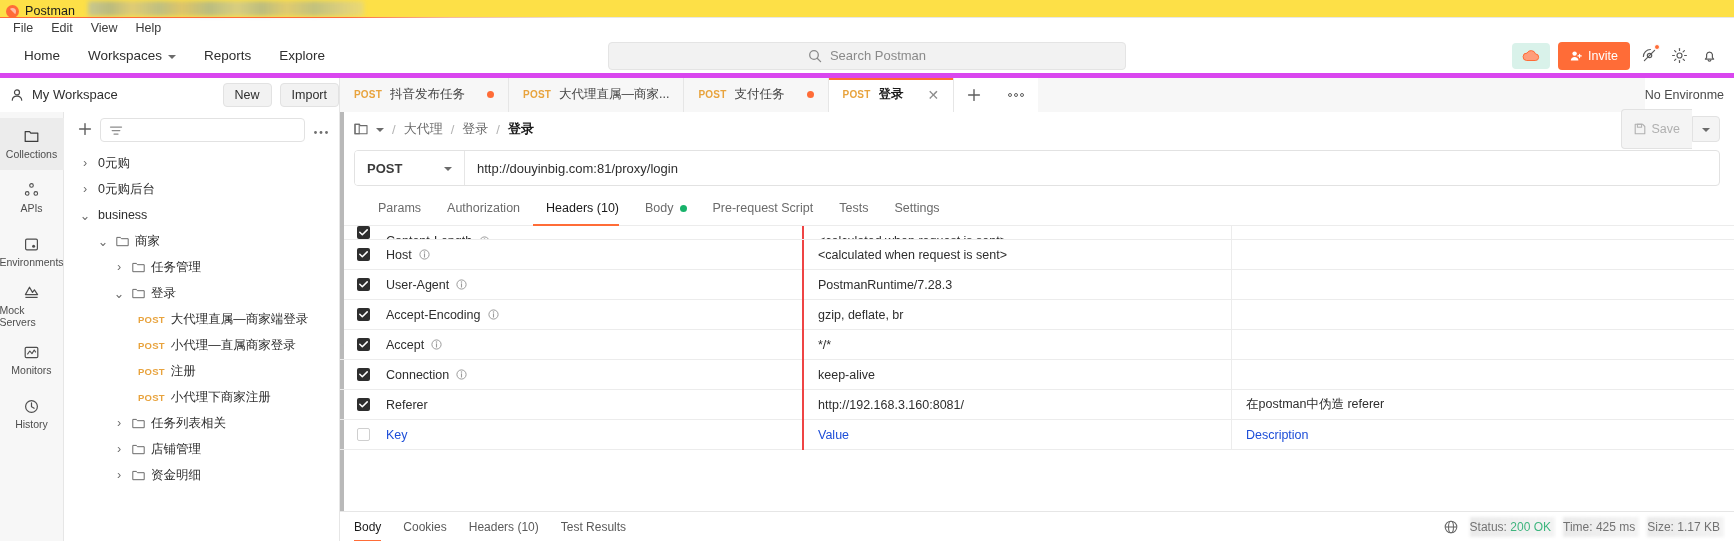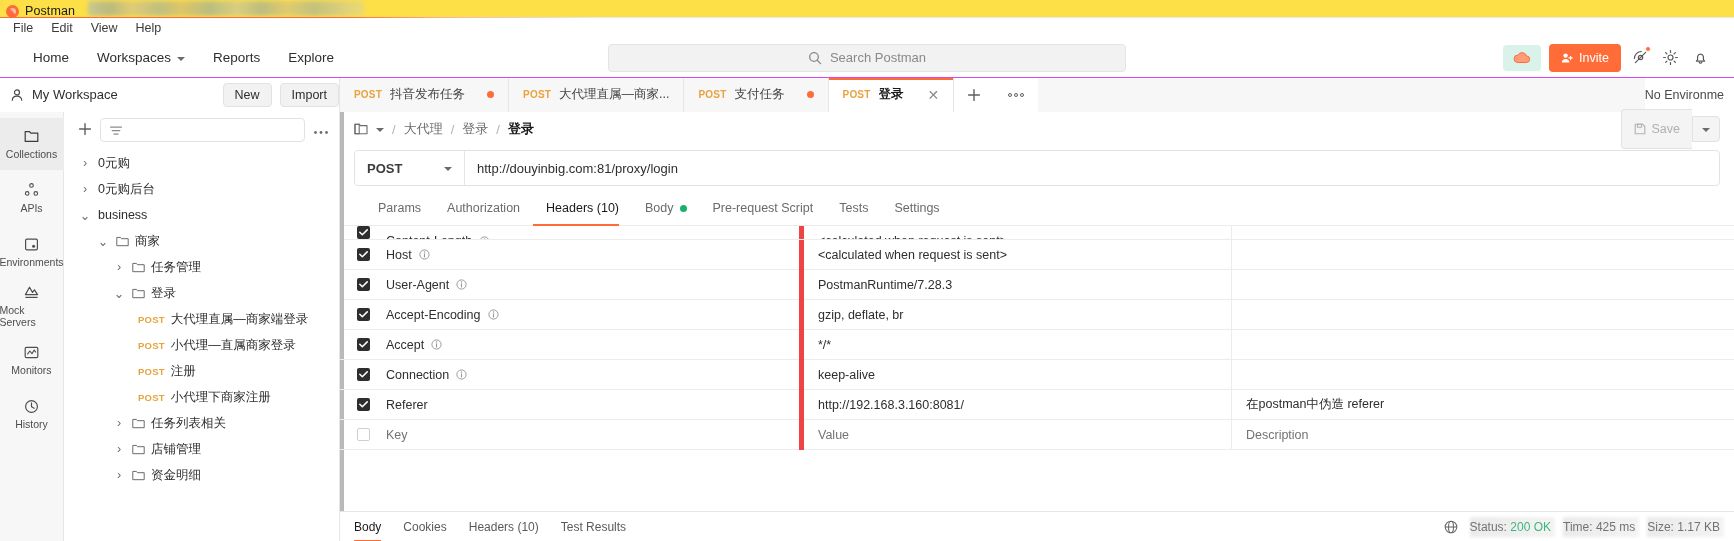--- a/index.html
+++ b/index.html
@@ -62,22 +62,22 @@
   .menubar .m-item {
     font-size: 12.5px; color: #3b3b3b;
     padding: 0 9px; line-height: 20px; cursor: default;
   }
 
   
   .topnav {
     height: 40px; flex: 0 0 40px;
     display: flex; align-items: center;
     background: #ffffff;
-    border-bottom: 1px solid #d946ef;
-    padding: 0 23px;
+    border-bottom: 5px solid #d946ef;
+    padding: 0 14px;
     position: relative;
   }
   .topnav-left { display: flex; align-items: center; gap: 0; }
   .nav-link {
     font-size: 13.5px; color: #2e2e2e; padding: 0 14px;
     line-height: 40px; cursor: pointer; white-space: nowrap;
     display: flex; align-items: center; gap: 6px;
   }
   .nav-link:first-child { padding-left: 10px; }
   .caret-down {
@@ -277,32 +277,32 @@
     width: 46px; flex: 0 0 46px; display: flex; align-items: center; justify-content: center;
   }
   .cbox {
     width: 13px; height: 13px; border-radius: 2px; background: #2e2e2e;
     display: flex; align-items: center; justify-content: center; cursor: pointer;
   }
   .cbox svg { display: block; }
   .cbox.empty { background: #fff; border: 1px solid #cfcfcf; }
   .hkey {
     flex: 0 0 418px; width: 418px; display: flex; align-items: center; gap: 7px;
-    padding-right: 10px; border-right: 5px solid #ef4444; height: 30px;
+    padding-right: 10px; border-right: 2px solid #ef4444; height: 30px;
   }
   .hval {
     flex: 0 0 428px; width: 428px; display: flex; align-items: center;
     padding-left: 14px; border-right: 1px solid #ececec; height: 30px;
     overflow: hidden; white-space: nowrap;
   }
   .hdesc {
     flex: 1; display: flex; align-items: center; padding-left: 14px; height: 30px;
     overflow: hidden; white-space: nowrap;
   }
-  .muted { color: #737373; }
+  .muted { color: #1d4ed8; }
   .iinfo { color: #9a9a9a; display: inline-flex; align-items: center; }
   .htable-scroll {
     position: absolute; left: 0; top: 0; width: 4px; height: 120px;
     background: #b9b9b9; border-radius: 2px;
   }
 
   
   .statusbar {
     height: 30px; flex: 0 0 30px; display: flex; align-items: center;
     border-top: 1px solid #e6e6e6; background: #fff; padding: 0 14px;

